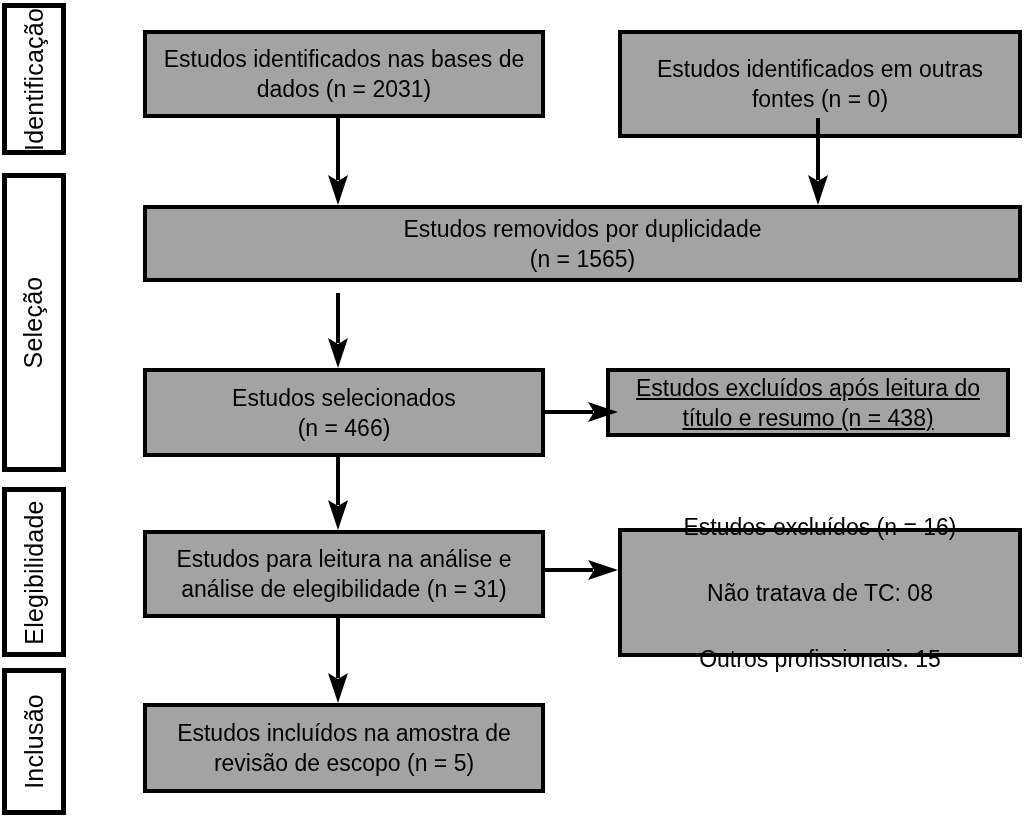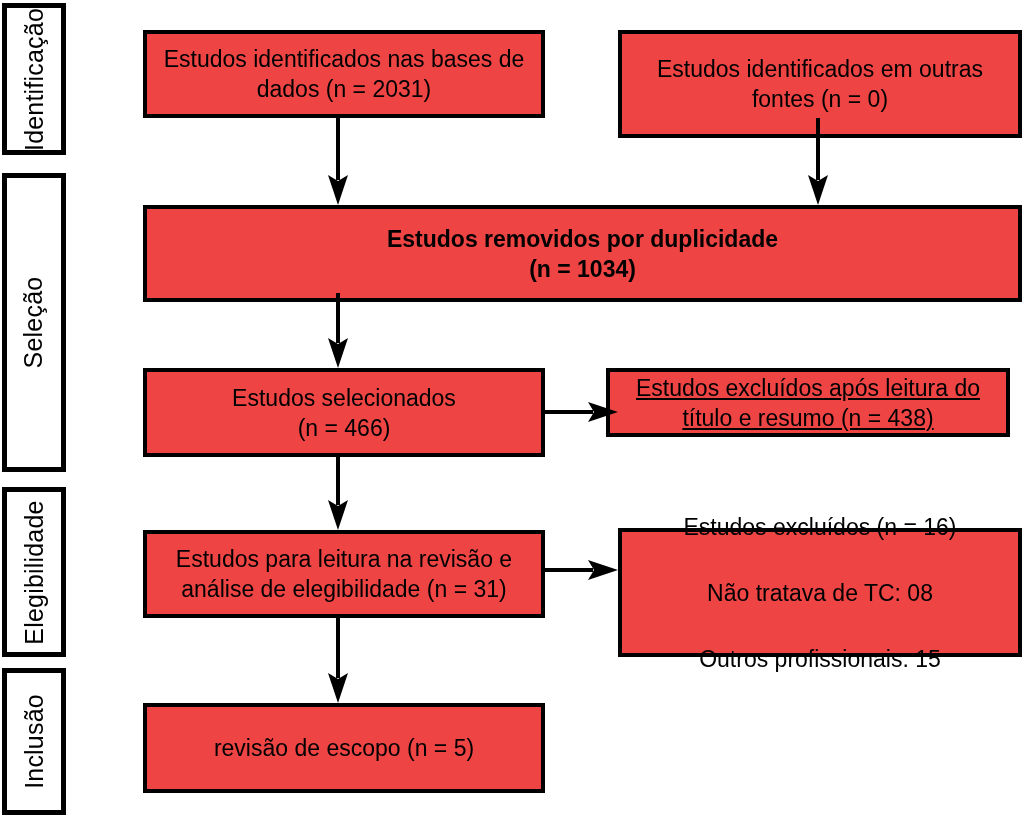--- a/index.html
+++ b/index.html
@@ -29,21 +29,21 @@
   .stage span {
     transform: rotate(-90deg);
     white-space: nowrap;
     font-size: 25px;
     letter-spacing: 0.2px;
   }
   
   .box {
     position: absolute;
     border: 4px solid #000000;
-    background: #ef4444;
+    background: #a3a3a3;
     display: flex;
     flex-direction: column;
     align-items: center;
     justify-content: center;
     text-align: center;
     font-size: 23px;
     line-height: 30px;
     padding: 2px 8px;
   }
   .arrow { position: absolute; }
@@ -69,45 +69,46 @@
 
   <div class="box" style="left:143px; top:30px; width:402px; height:88px;">
     <div>Estudos identificados nas bases de</div>
     <div>dados (n = 2031)</div>
   </div>
   <div class="box" style="left:618px; top:30px; width:404px; height:108px;">
     <div>Estudos identificados em outras</div>
     <div>fontes (n = 0)</div>
   </div>
 
-  <div class="box" style="left:143px; top:205px; width:879px; height:97px;font-weight:bold;">
+  <div class="box" style="left:143px; top:205px; width:879px; height:77px;">
     <div>Estudos removidos por duplicidade</div>
-    <div>(n = 1034)</div>
+    <div>(n = 1565)</div>
   </div>
 
   <div class="box" style="left:143px; top:368px; width:402px; height:89px;text-align:center;">
     <div>Estudos selecionados</div>
     <div>(n = 466)</div>
   </div>
   <div class="box" style="left:606px; top:368px; width:404px; height:69px;text-decoration:underline;">
     <div>Estudos excluídos após leitura do</div>
     <div>título e resumo (n = 438)</div>
   </div>
 
   <div class="box" style="left:143px; top:530px; width:402px; height:88px;">
-    <div>Estudos para leitura na revisão e</div>
+    <div>Estudos para leitura na análise e</div>
     <div>análise de elegibilidade (n = 31)</div>
   </div>
   <div class="box" style="left:618px; top:528px; width:404px; height:129px;gap:36px;">
     <div>Estudos excluídos (n = 16)</div>
     <div>Não tratava de TC: 08</div>
     <div>Outros profissionais: 15</div>
   </div>
 
   <div class="box" style="left:143px; top:703px; width:402px; height:90px;">
+    <div>Estudos incluídos na amostra de</div>
     <div>revisão de escopo (n = 5)</div>
   </div>
 
   <div class="arrow" style="left:326px; top:118px;">
     <svg width="24" height="87" viewBox="0 0 24 87">
       <line x1="12" y1="0" x2="12" y2="62" stroke="#000" stroke-width="4"></line>
       <polygon points="12,87 2,57 12,63 22,57" fill="#000"></polygon>
     </svg>
   </div>
   <div class="arrow" style="left:806px; top:118px;">

